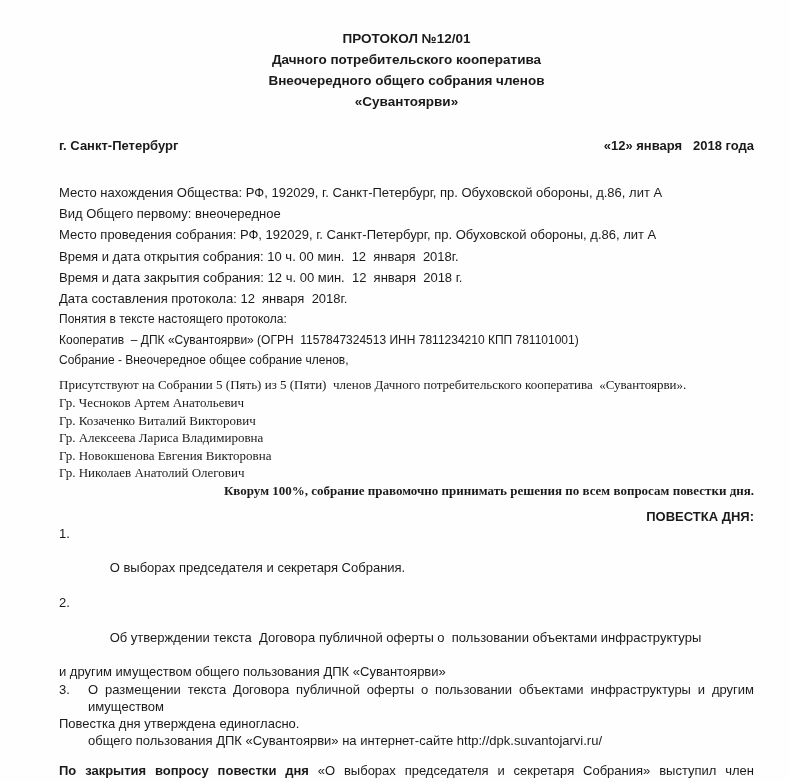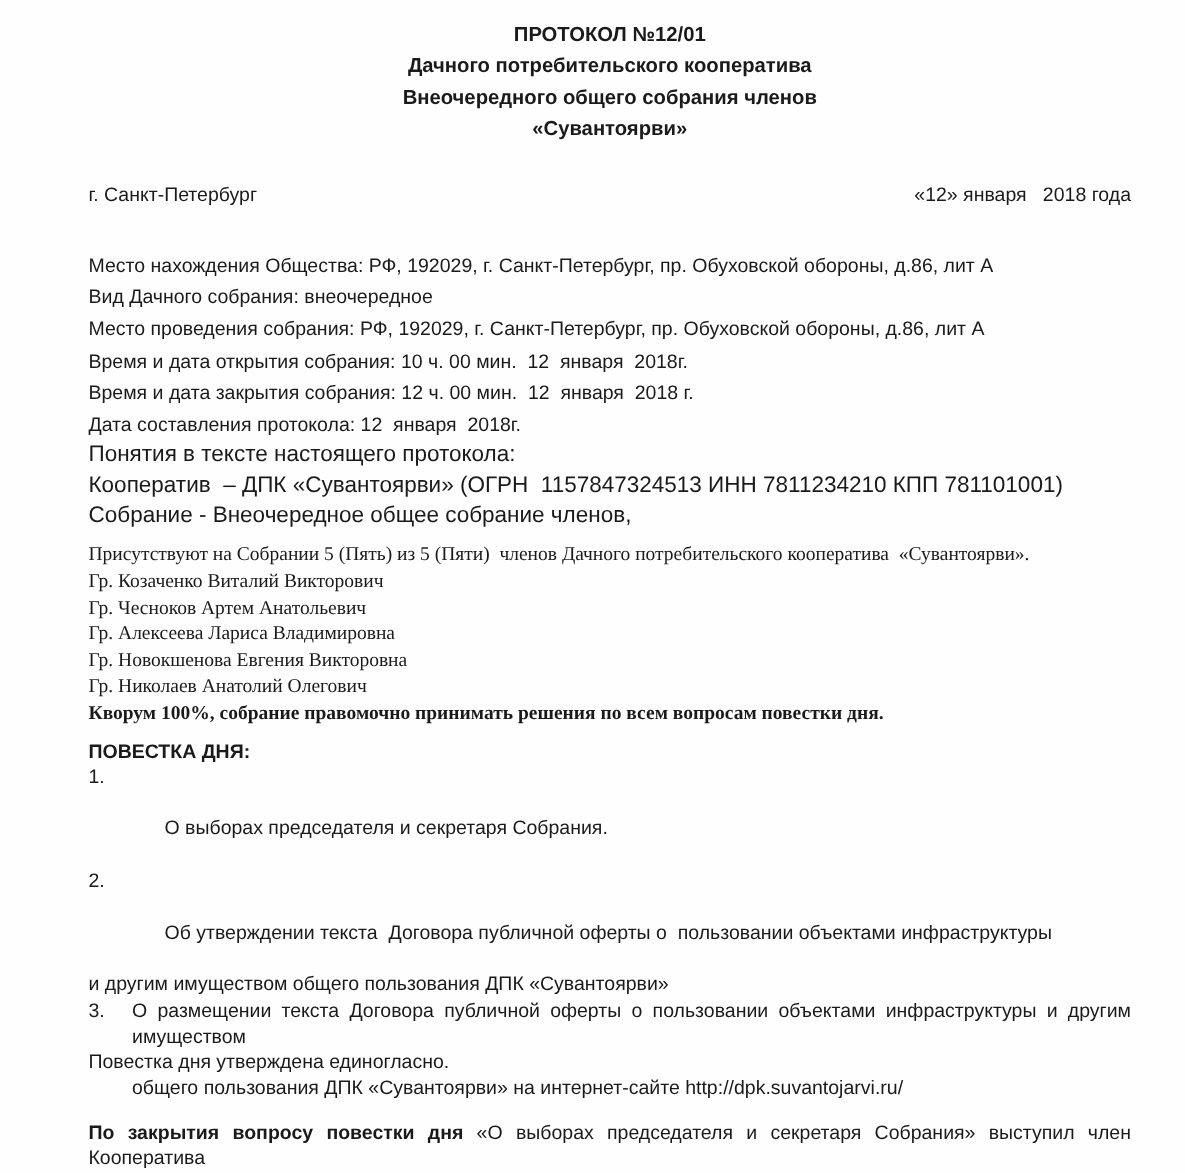--- a/index.html
+++ b/index.html
@@ -6,42 +6,42 @@
   html, body { margin: 0; padding: 0; }
   body {
     width: 790px; height: 782px;
     background: #ffffff;
     font-family: "Liberation Sans", sans-serif;
     color: #1a1a1a;
     overflow: hidden;
   }
   .page {
     width: 790px; height: 782px;
-    padding: 12px 36px 0 59px;
+    padding: 28px 36px 0 59px;
     background: #fefefe;
   }
-  .bold { font-weight: bold; }
+  .bold { font-weight: bold; text-align: right; }
   .title-block {
     text-align: center;
     font-weight: bold;
     font-size: 13.5px;
     line-height: 21px;
   }
   .city-date {
     display: flex;
     justify-content: space-between;
-    font-weight: normal;
+    font-weight: bold;
     font-size: 13px;
     line-height: 17px;
     margin-top: 25px;
     white-space: pre-wrap;
   }
   .meta { margin-top: 28px; }
   .meta .line { font-size: 13px; line-height: 21.2px; white-space: pre-wrap; }
-  .defs .line { font-size: 15px; line-height: 20.4px; white-space: pre-wrap; }
+  .defs .line { font-size: 12px; line-height: 20.4px; white-space: pre-wrap; }
   .attendees { margin-top: 6px; font-family: Liberation Serif, serif; }
   .attendees .line { font-size: 13px; line-height: 17.6px; white-space: pre-wrap; }
   .agenda { margin-top: 8px; }
   .agenda .line { font-size: 13px; line-height: 17.3px; white-space: pre-wrap; }
   .item-line { position: relative; padding-left: 29px; }
   .item-line .num { position: absolute; left: 0; top: 0; }
   .cont-flush { padding-left: 0; }
   .cont-indent { padding-left: 29px; }
   .just { text-align: justify; text-align-last: justify; white-space: normal !important; }
   .q { margin-top: 12px; }
@@ -59,37 +59,37 @@
     <div>«Сувантоярви»</div>
   </div>
 
   <div class="city-date">
     <span>г. Санкт-Петербург</span>
     <span>«12» января   2018 года</span>
   </div>
 
   <div class="meta">
     <div class="line">Место нахождения Общества: РФ, 192029, г. Санкт-Петербург, пр. Обуховской обороны, д.86, лит А</div>
-    <div class="line">Вид Дачного собрания: внеочередное</div>
+    <div class="line">Вид Общего первому: внеочередное</div>
     <div class="line">Место проведения собрания: РФ, 192029, г. Санкт-Петербург, пр. Обуховской обороны, д.86, лит А</div>
     <div class="line">Время и дата открытия собрания: 10 ч. 00 мин.  12  января  2018г.</div>
     <div class="line">Время и дата закрытия собрания: 12 ч. 00 мин.  12  января  2018 г.</div>
     <div class="line">Дата составления протокола: 12  января  2018г.</div>
   </div>
 
   <div class="defs">
     <div class="line">Понятия в тексте настоящего протокола:</div>
     <div class="line">Кооператив  – ДПК «Сувантоярви» (ОГРН  1157847324513 ИНН 7811234210 КПП 781101001)</div>
     <div class="line">Собрание - Внеочередное общее собрание членов,</div>
   </div>
 
   <div class="attendees">
     <div class="line">Присутствуют на Собрании 5 (Пять) из 5 (Пяти)  членов Дачного потребительского кооператива  «Сувантоярви».</div>
+    <div class="line">Гр. Чесноков Артем Анатольевич</div>
     <div class="line">Гр. Козаченко Виталий Викторович</div>
-    <div class="line">Гр. Чесноков Артем Анатольевич</div>
     <div class="line">Гр. Алексеева Лариса Владимировна</div>
     <div class="line">Гр. Новокшенова Евгения Викторовна</div>
     <div class="line">Гр. Николаев Анатолий Олегович</div>
     <div class="line bold">Кворум 100%, собрание правомочно принимать решения по всем вопросам повестки дня.</div>
   </div>
 
   <div class="agenda">
     <div class="line bold">ПОВЕСТКА ДНЯ:</div>
     <div class="line item-line">
       <span class="num">1.</span>

